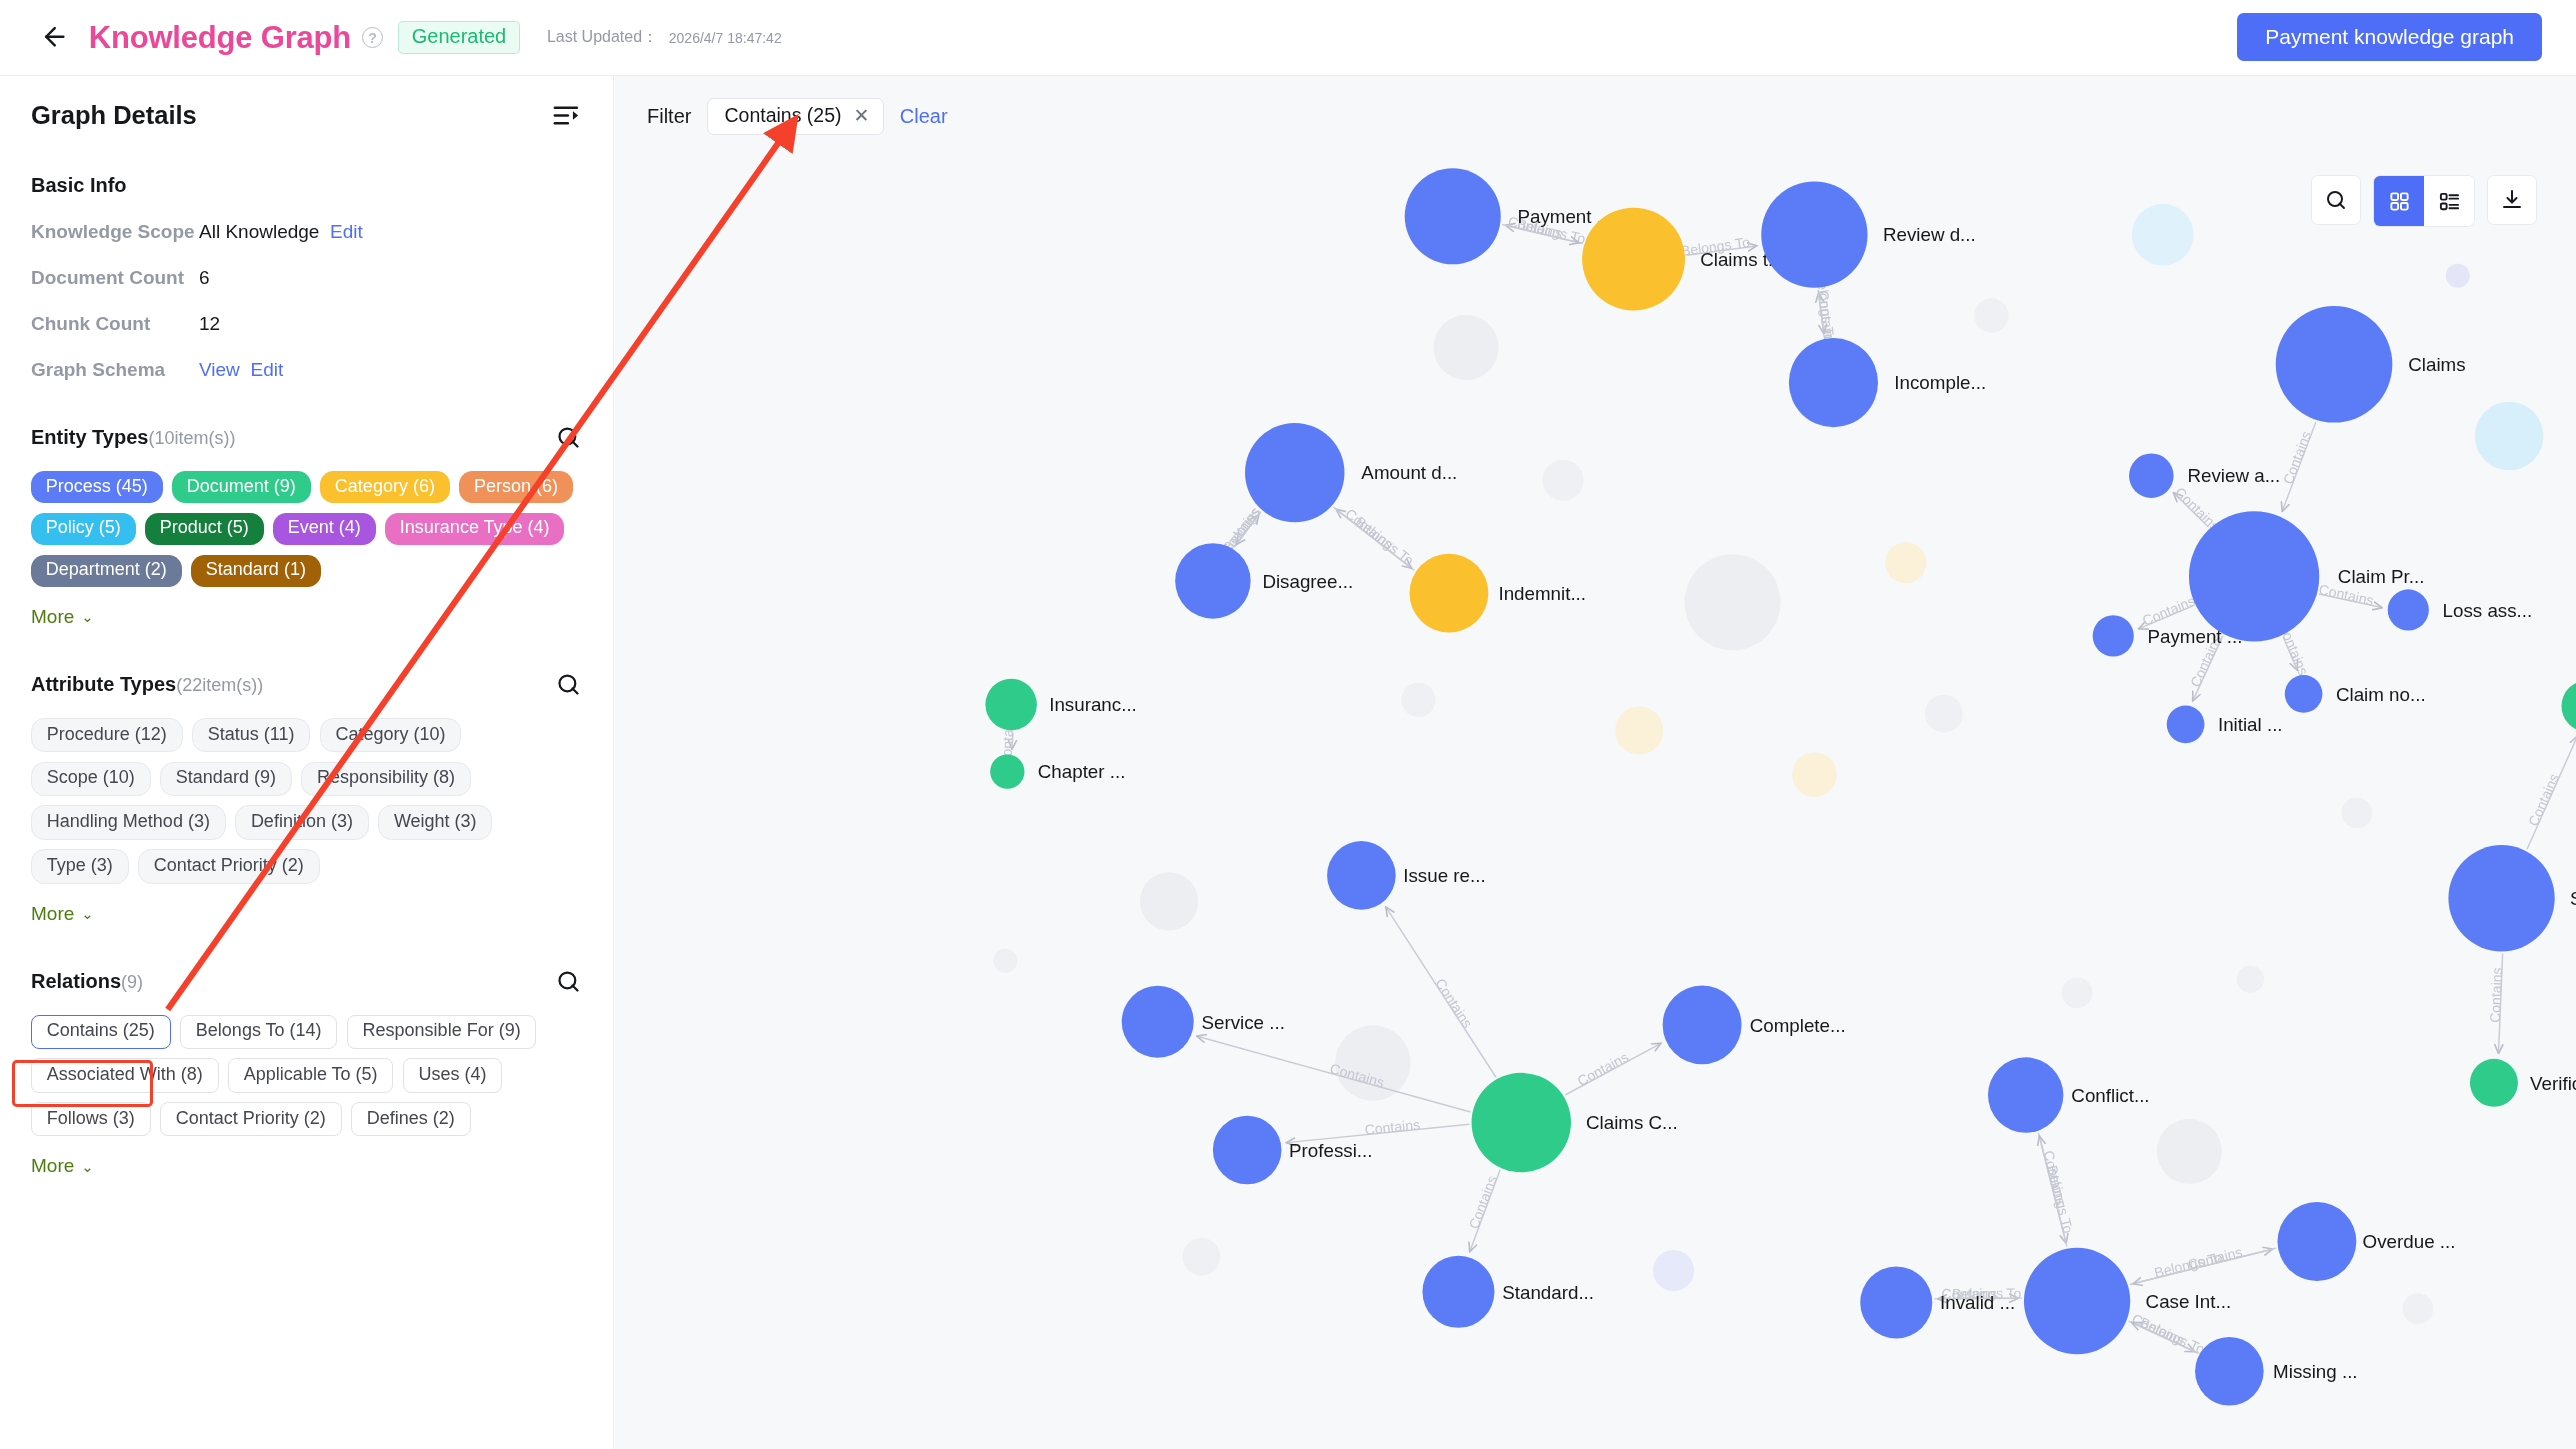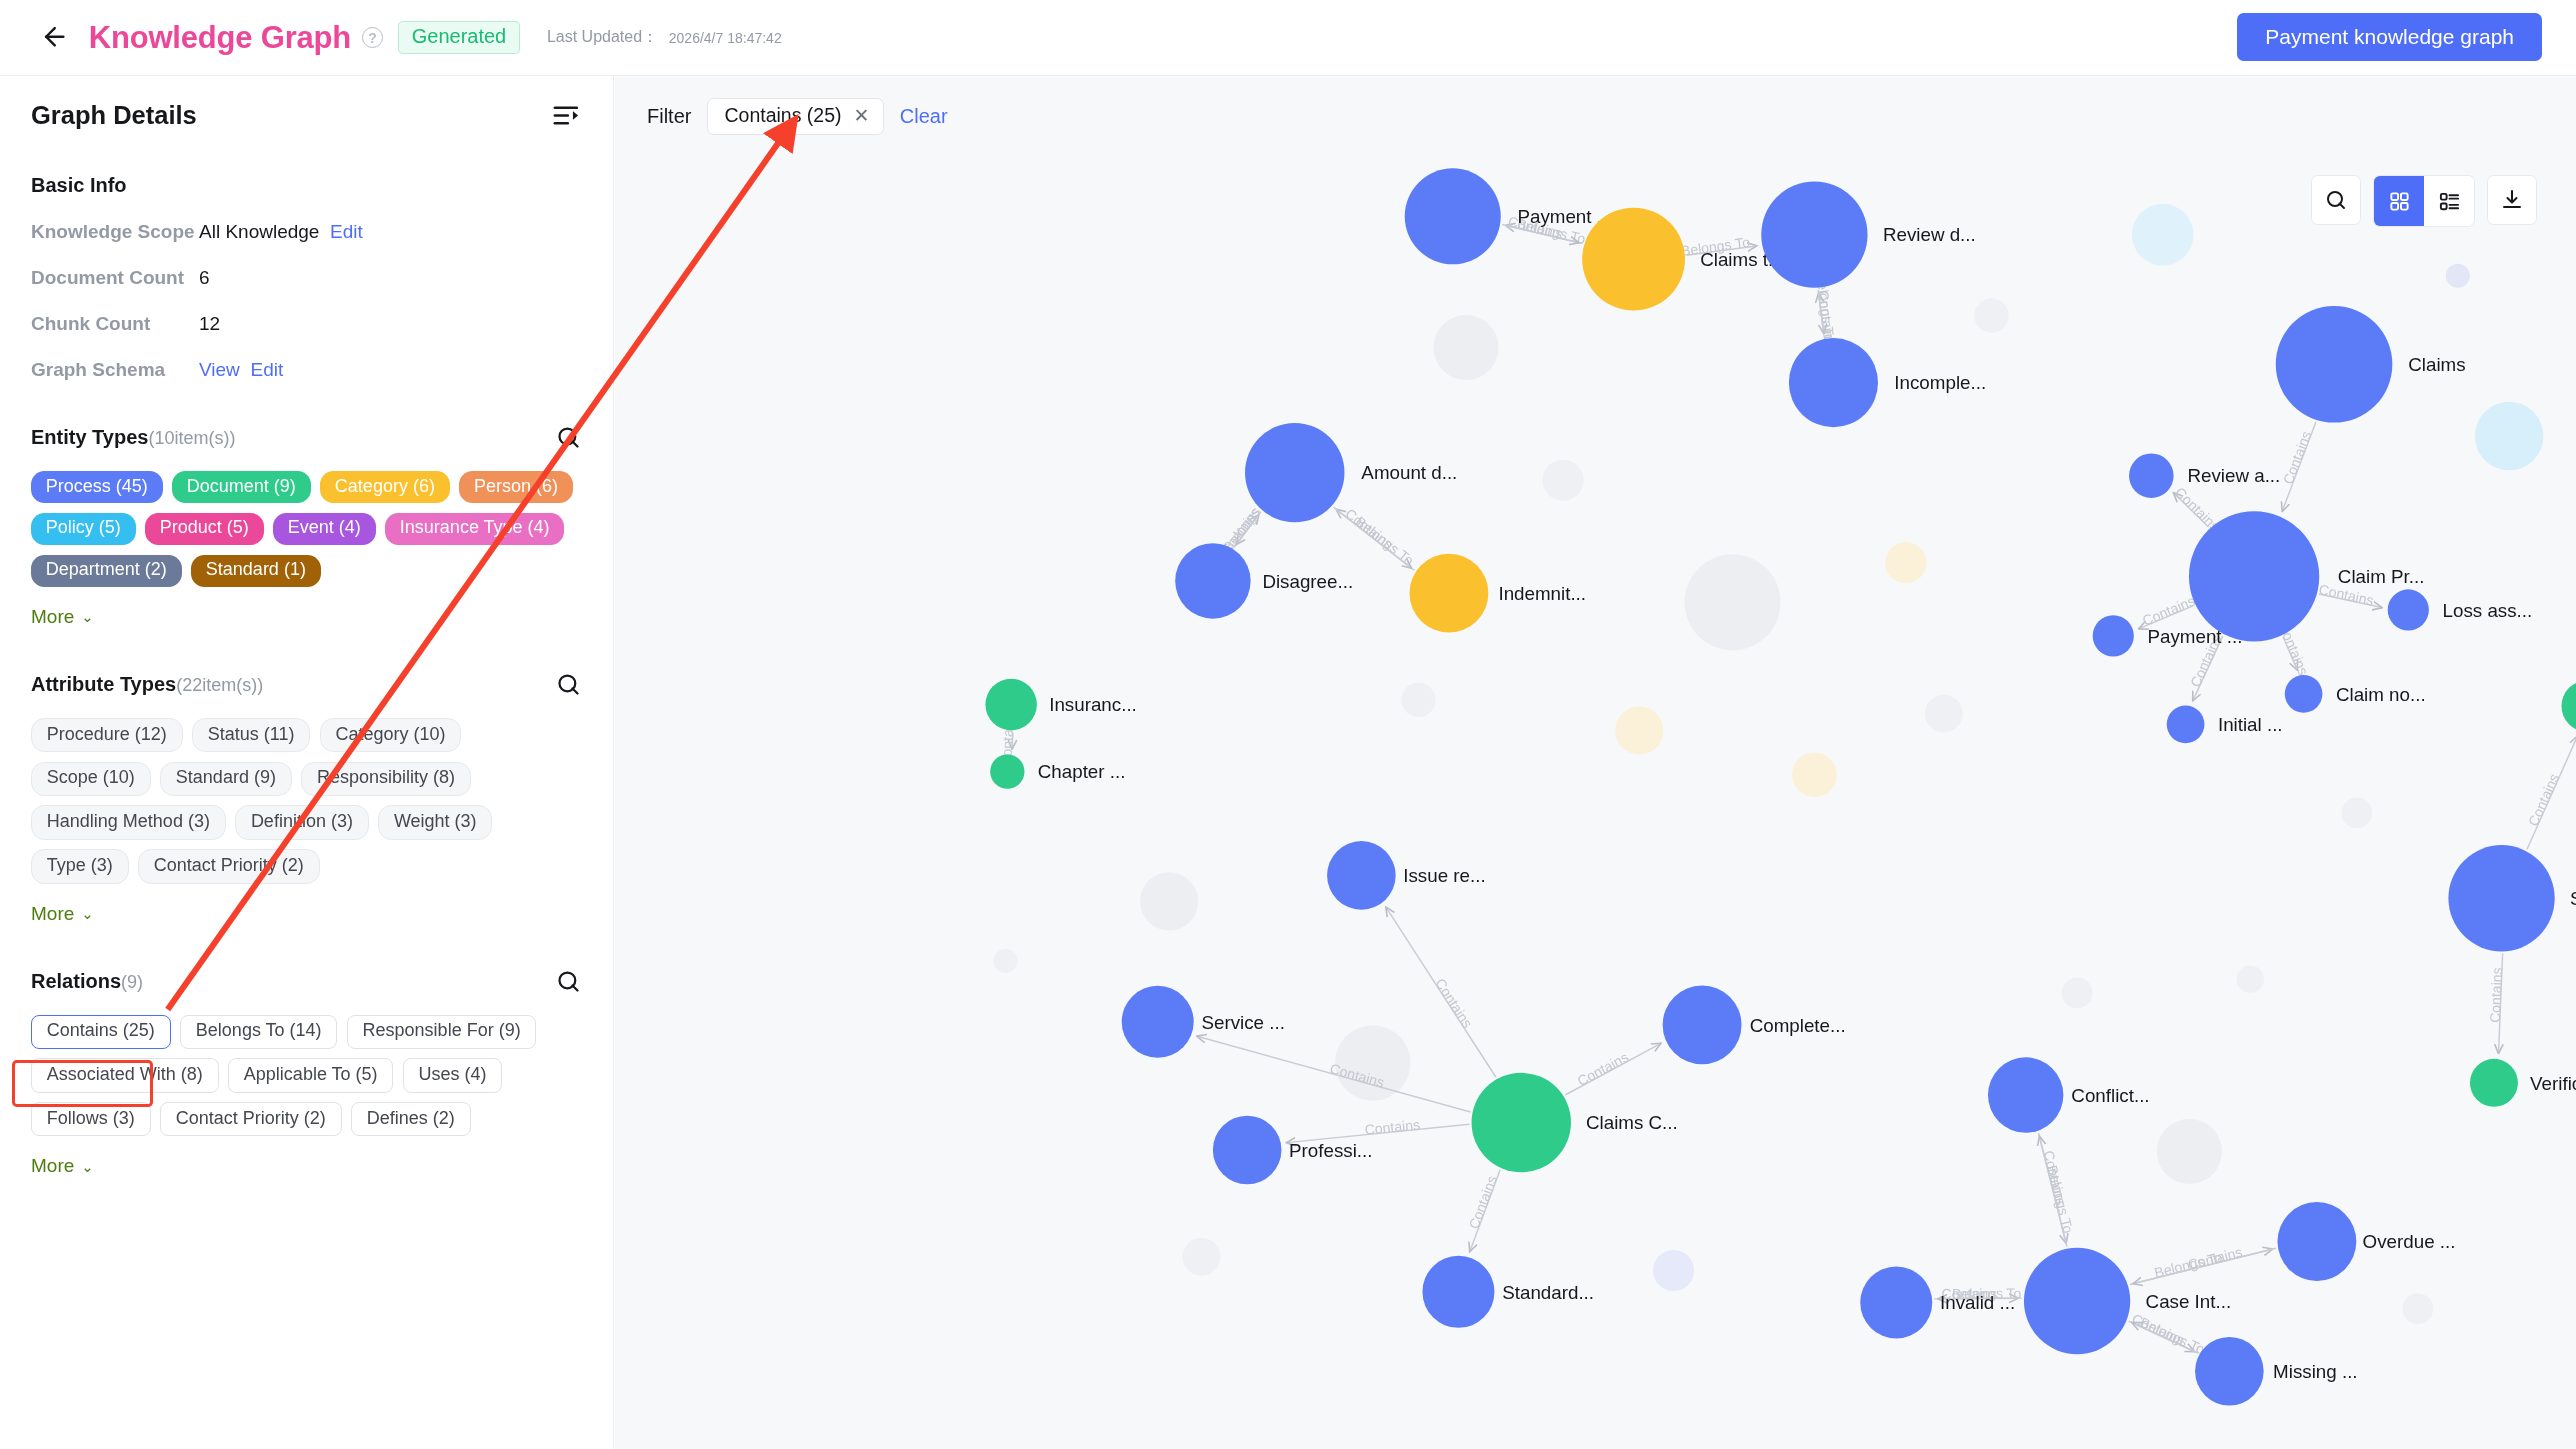--- a/index.html
+++ b/index.html
@@ -268,21 +268,21 @@
             <path d="M20 20l-4.5-4.5"></path>
         </svg>
       </span>
     </div>
     <div class="chip-wrap" id="entity-chips">
         <div class="chip" style="background: rgb(91, 124, 246);">Process (45)</div>
         <div class="chip" style="background: rgb(46, 203, 139);">Document (9)</div>
         <div class="chip" style="background: rgb(251, 192, 45);">Category (6)</div>
         <div class="chip" style="background: rgb(239, 145, 88);">Person (6)</div>
         <div class="chip" style="background: rgb(53, 190, 240);">Policy (5)</div>
-        <div class="chip" style="background: #ec4899;">Product (5)</div>
+        <div class="chip" style="background: #15803d;">Product (5)</div>
         <div class="chip" style="background: rgb(168, 85, 224);">Event (4)</div>
         <div class="chip" style="background: rgb(232, 111, 196);">Insurance Type (4)</div>
         <div class="chip" style="background: rgb(107, 122, 153);">Department (2)</div>
         <div class="chip" style="background: #a16207;">Standard (1)</div>
       </div>
     <div class="more-row">
       <span>More</span>
       <span class="caret">⌄</span>
     </div>
 

